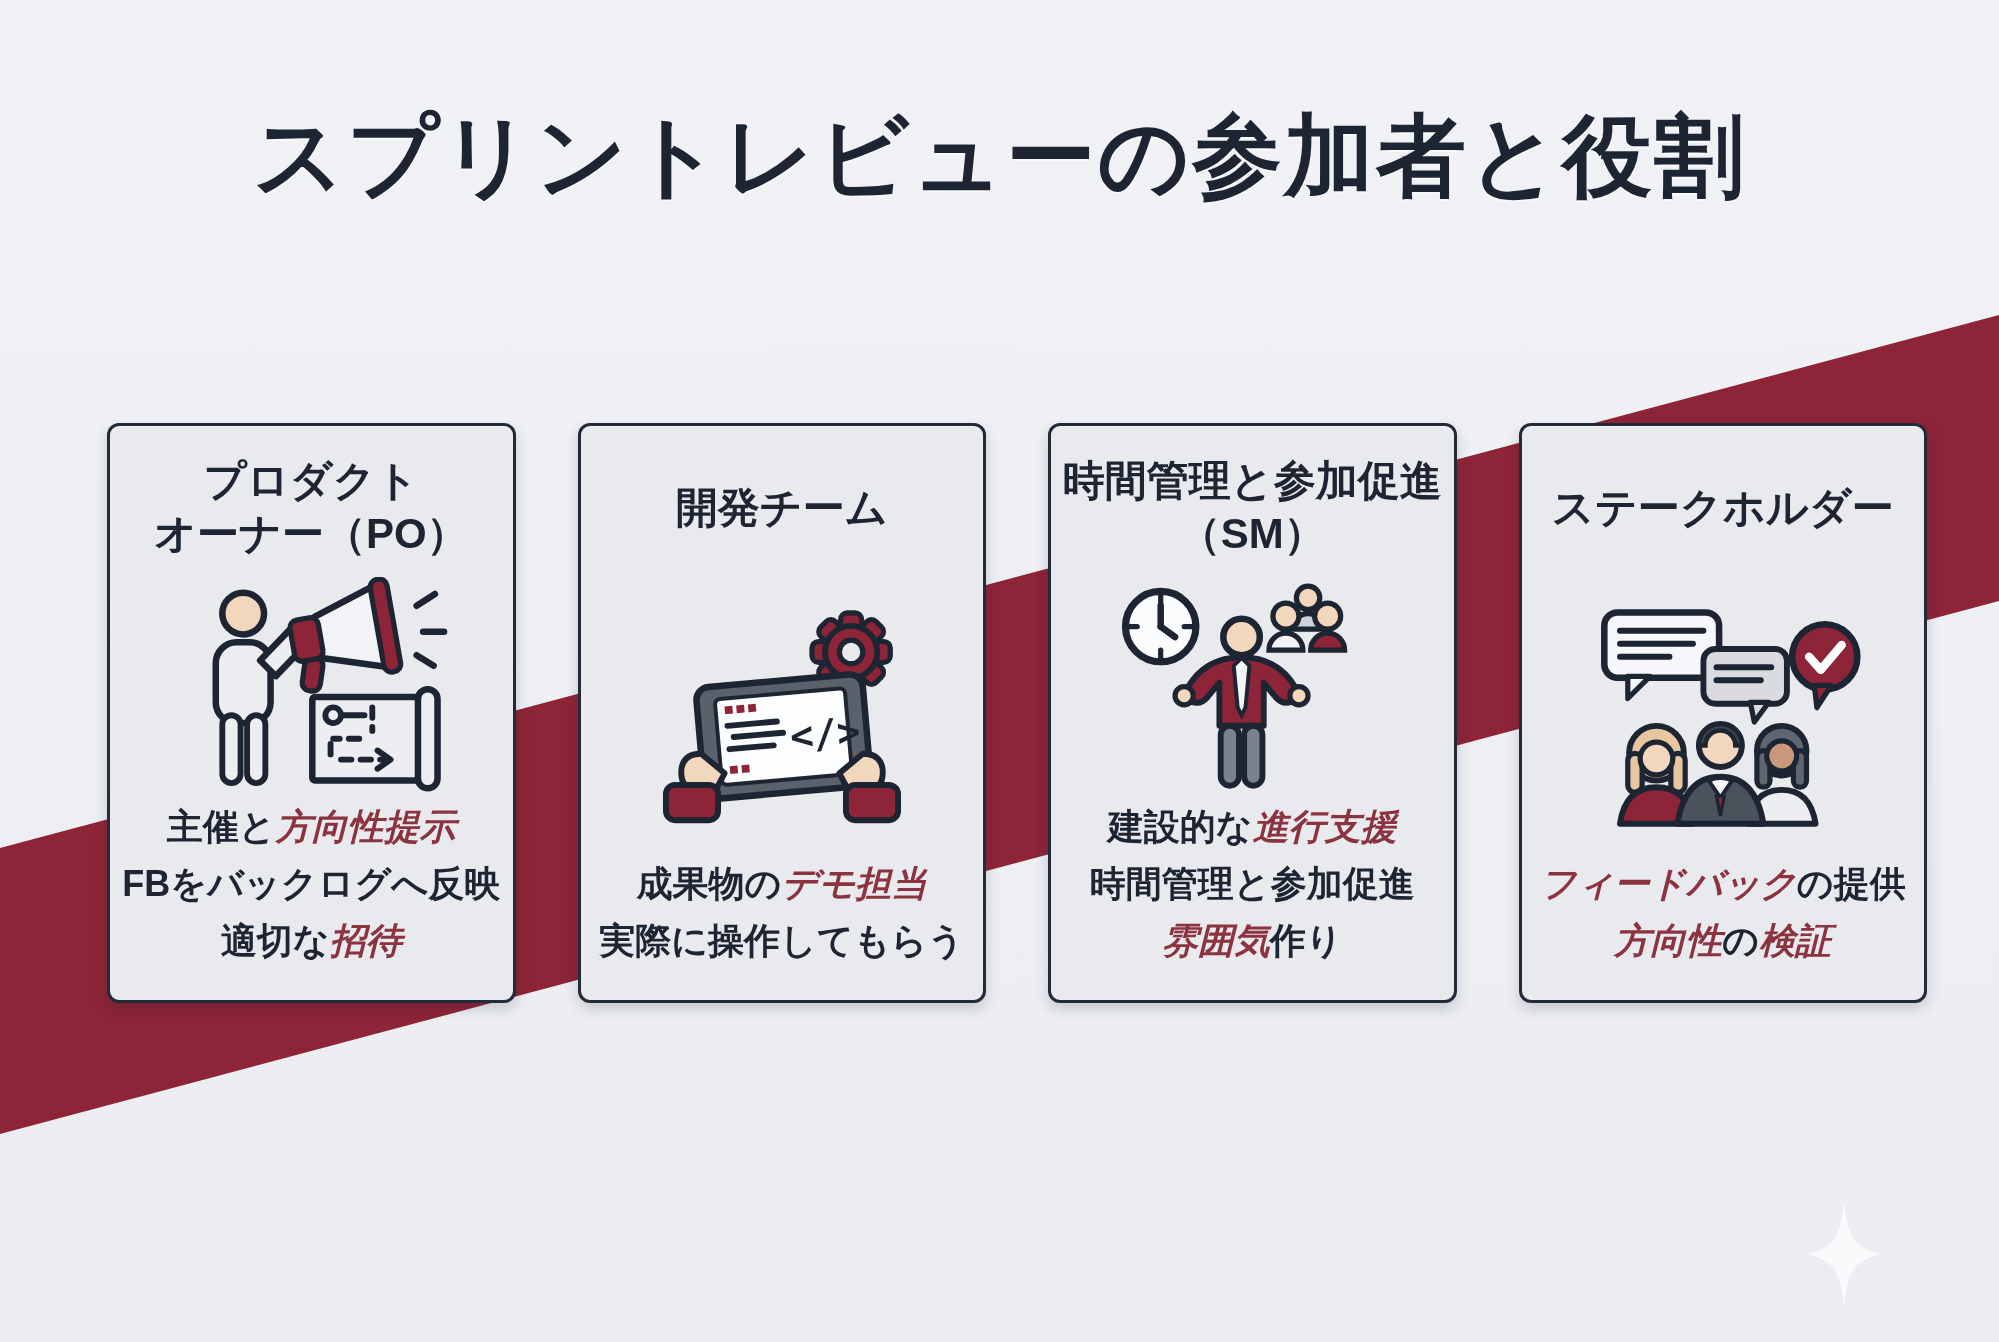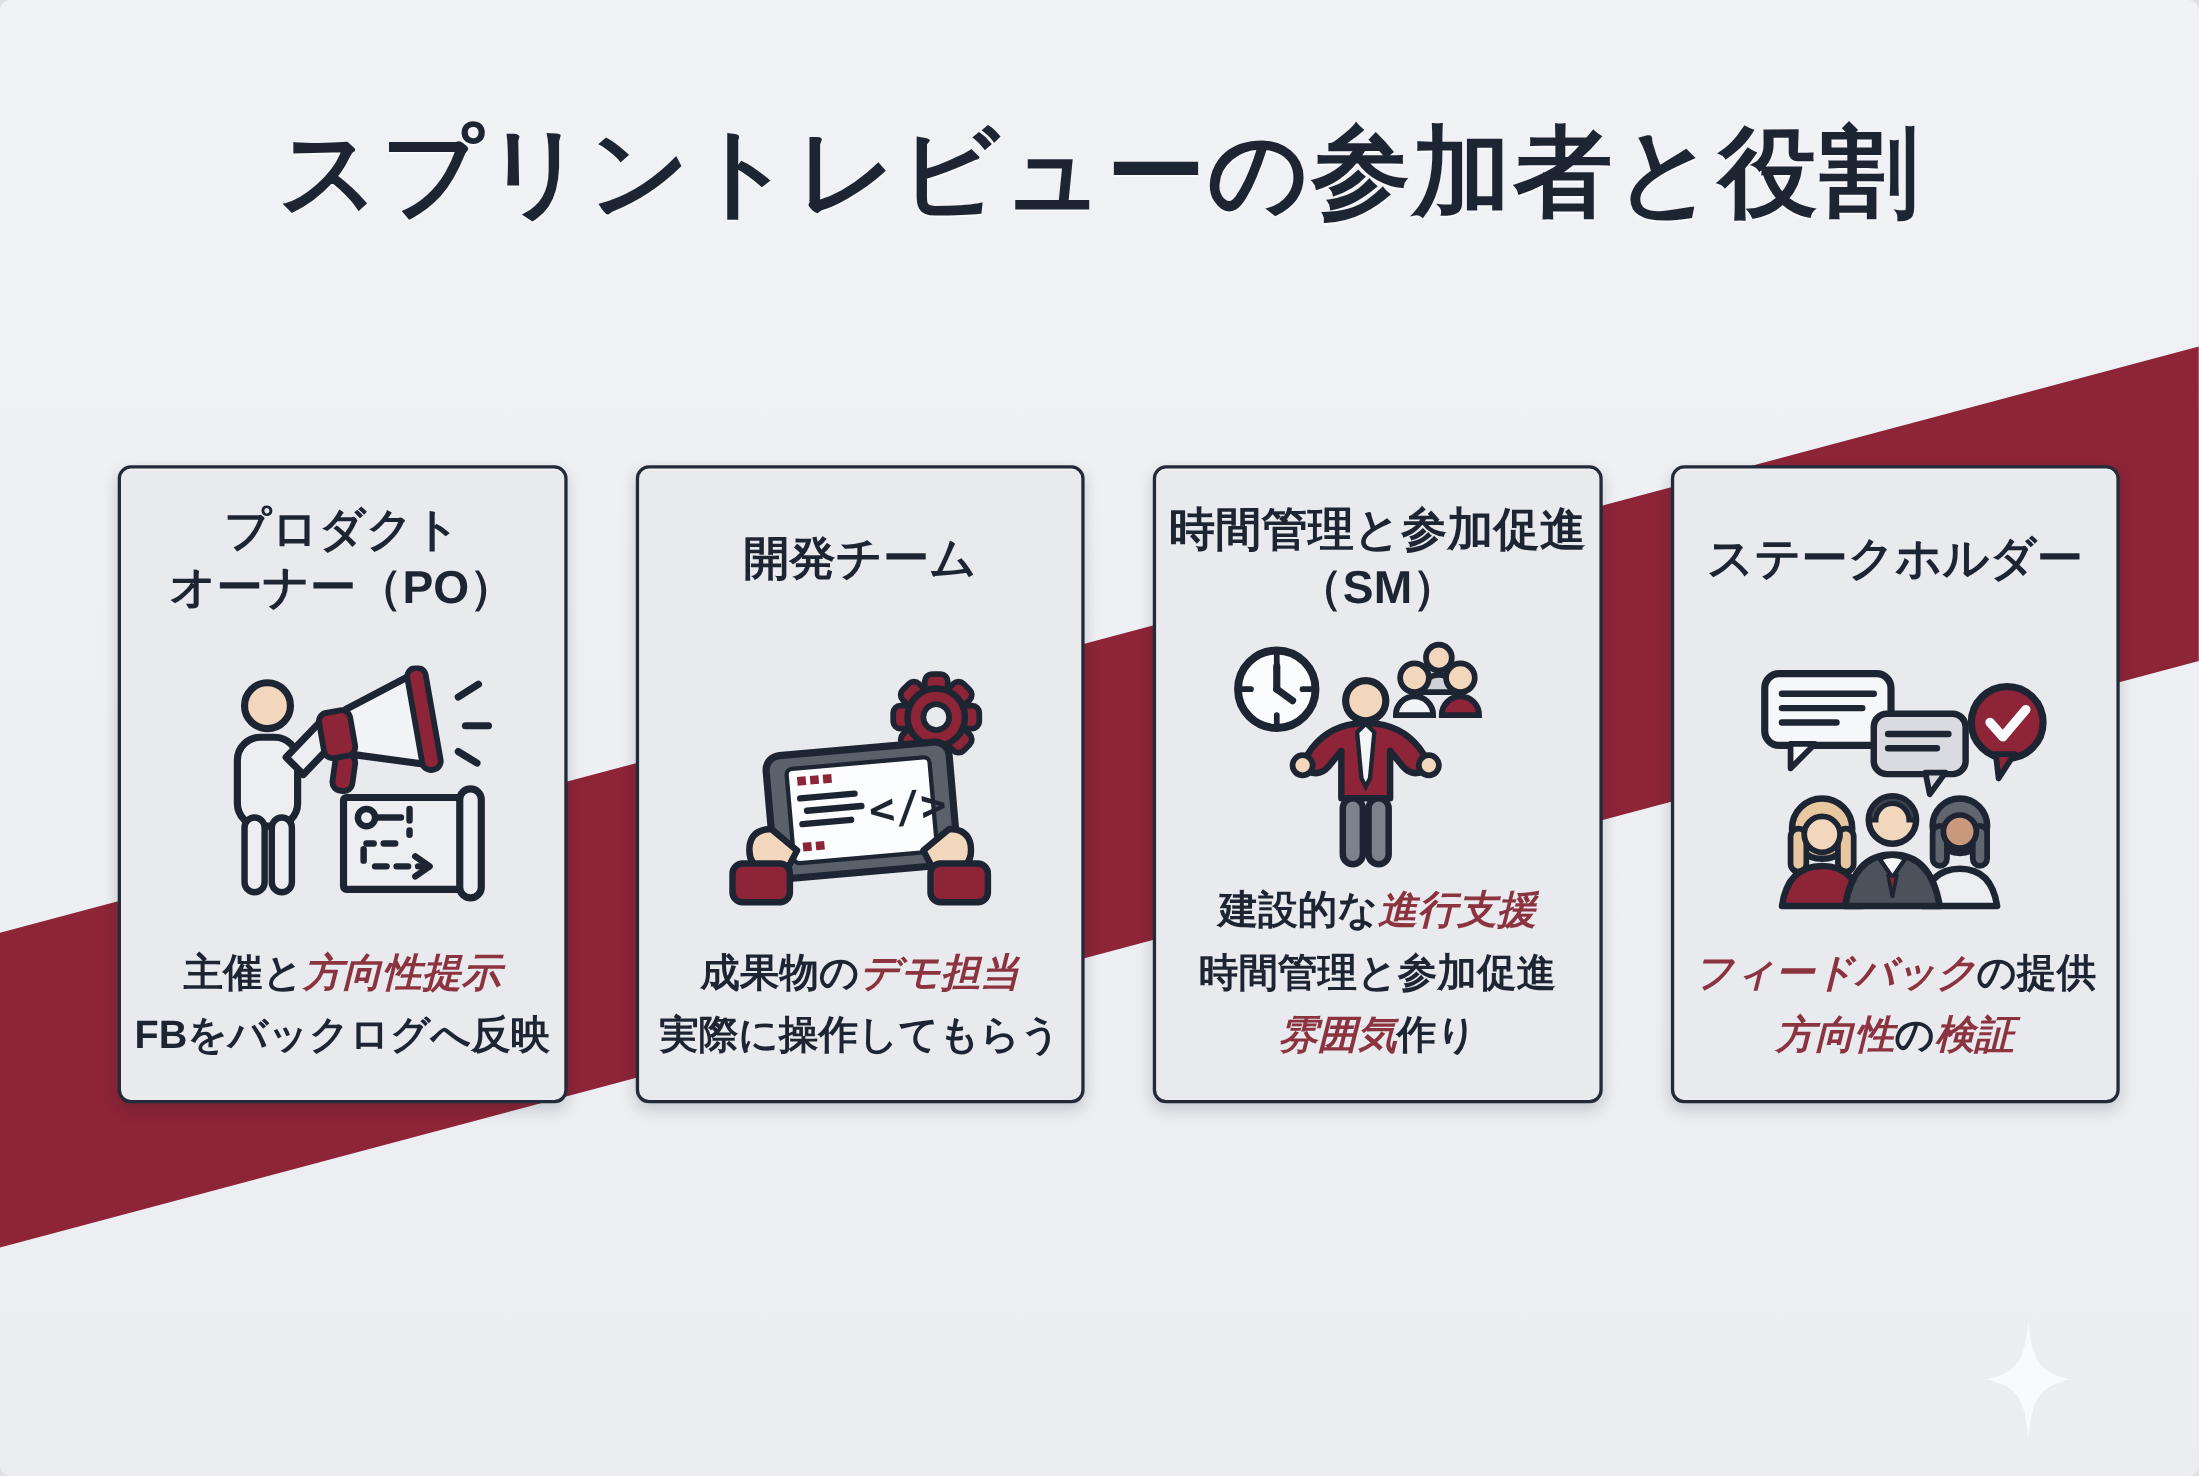--- a/index.html
+++ b/index.html
@@ -13,21 +13,20 @@
     --sparkle:#fafbfd;
   }
   *{margin:0;padding:0;box-sizing:border-box;}
   html,body{background:#dfe1e6;}
   body{font-family:"Liberation Sans","DejaVu Sans",sans-serif;}
   .stage{
     position:relative;
     width:1999px;height:1342px;
     overflow:hidden;
     background:linear-gradient(180deg,#f1f2f6 0%, #edeff3 55%, #ebedf1 100%);
-    border-radius:10px;
   }
   .band-svg{position:absolute;inset:0;width:100%;height:100%;display:block;}
   .main-title{
     position:absolute;top:96px;left:0;width:100%;
     text-align:center;
     font-size:90px;font-weight:900;letter-spacing:2px;
     color:var(--dark-text);
     text-shadow:0 2px 0 rgba(255,255,255,.55);
   }
   .cards{
@@ -117,20 +116,21 @@
               <path d="M130,128 V142"></path>
               <path d="M138,140 H172"></path>
             </g>
             <path d="M166,133 L176,140 L166,147" fill="none" stroke="var(--dark-text)" stroke-width="4.5" stroke-linecap="round" stroke-linejoin="round"></path>
           </g>
         </svg>
       </div>
       <div class="card-body">
         <div><span class="seg">主催と</span><span class="seg accent">方向性提示</span></div>
         <div><span class="seg">FBをバックログへ反映</span></div>
+        <div><span class="seg">適切な</span><span class="seg accent">招待</span></div>
       </div>
     </section>
 
     <section class="card">
       <div class="card-title">
         <span>開発チーム</span>
       </div>
       <div class="card-icon">
         <svg viewBox="0 0 230 170">
 

